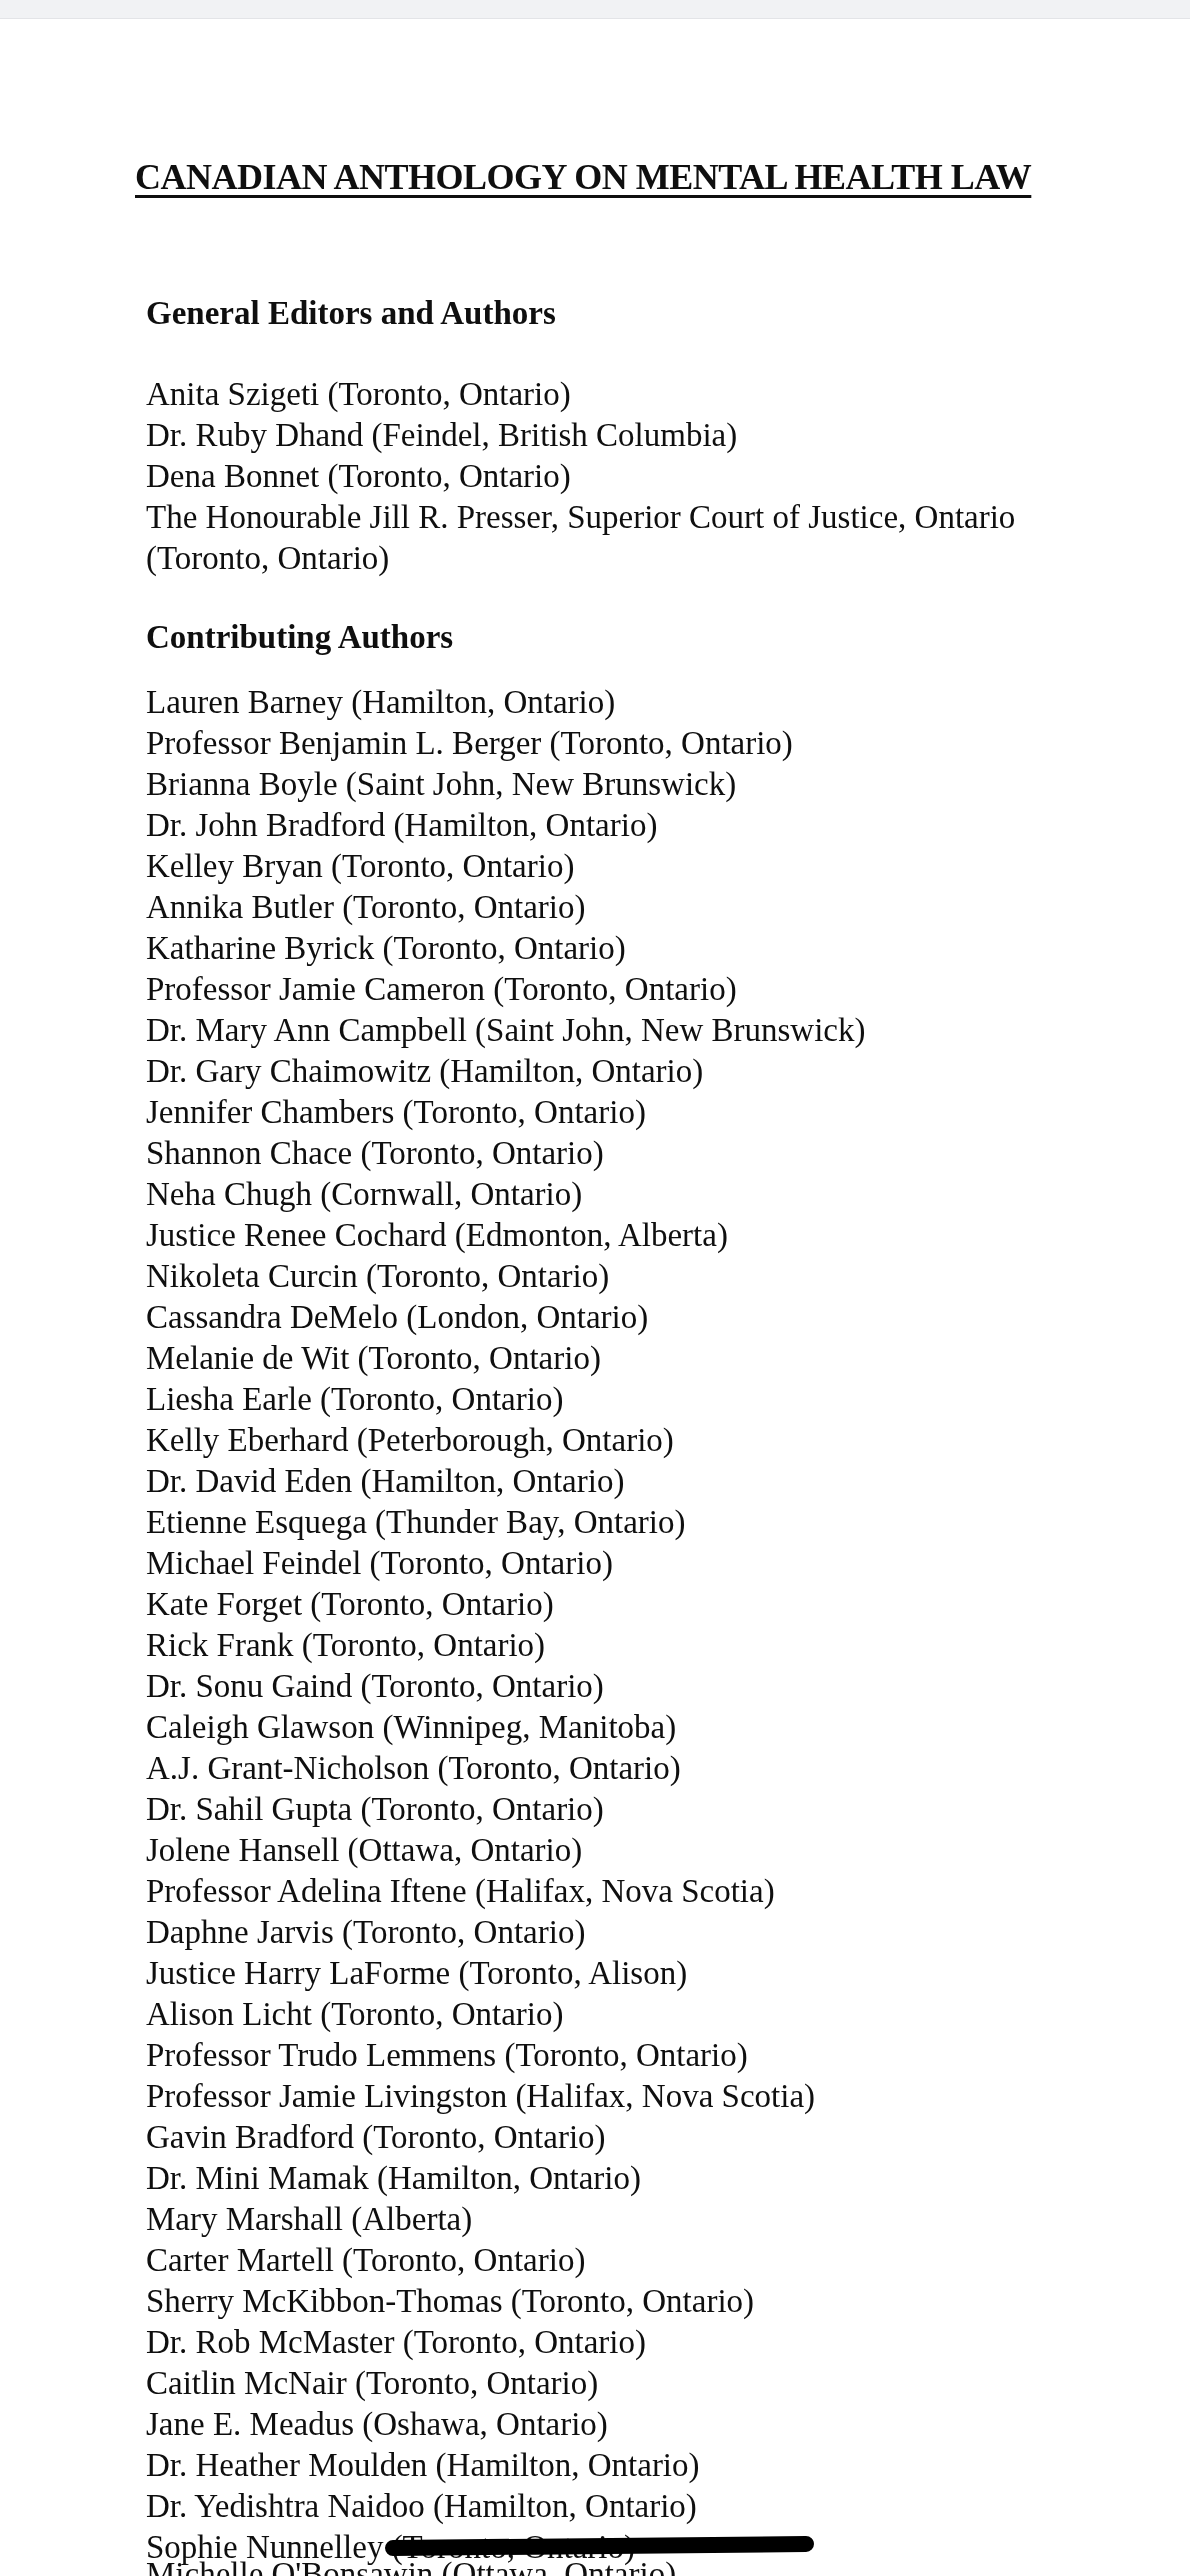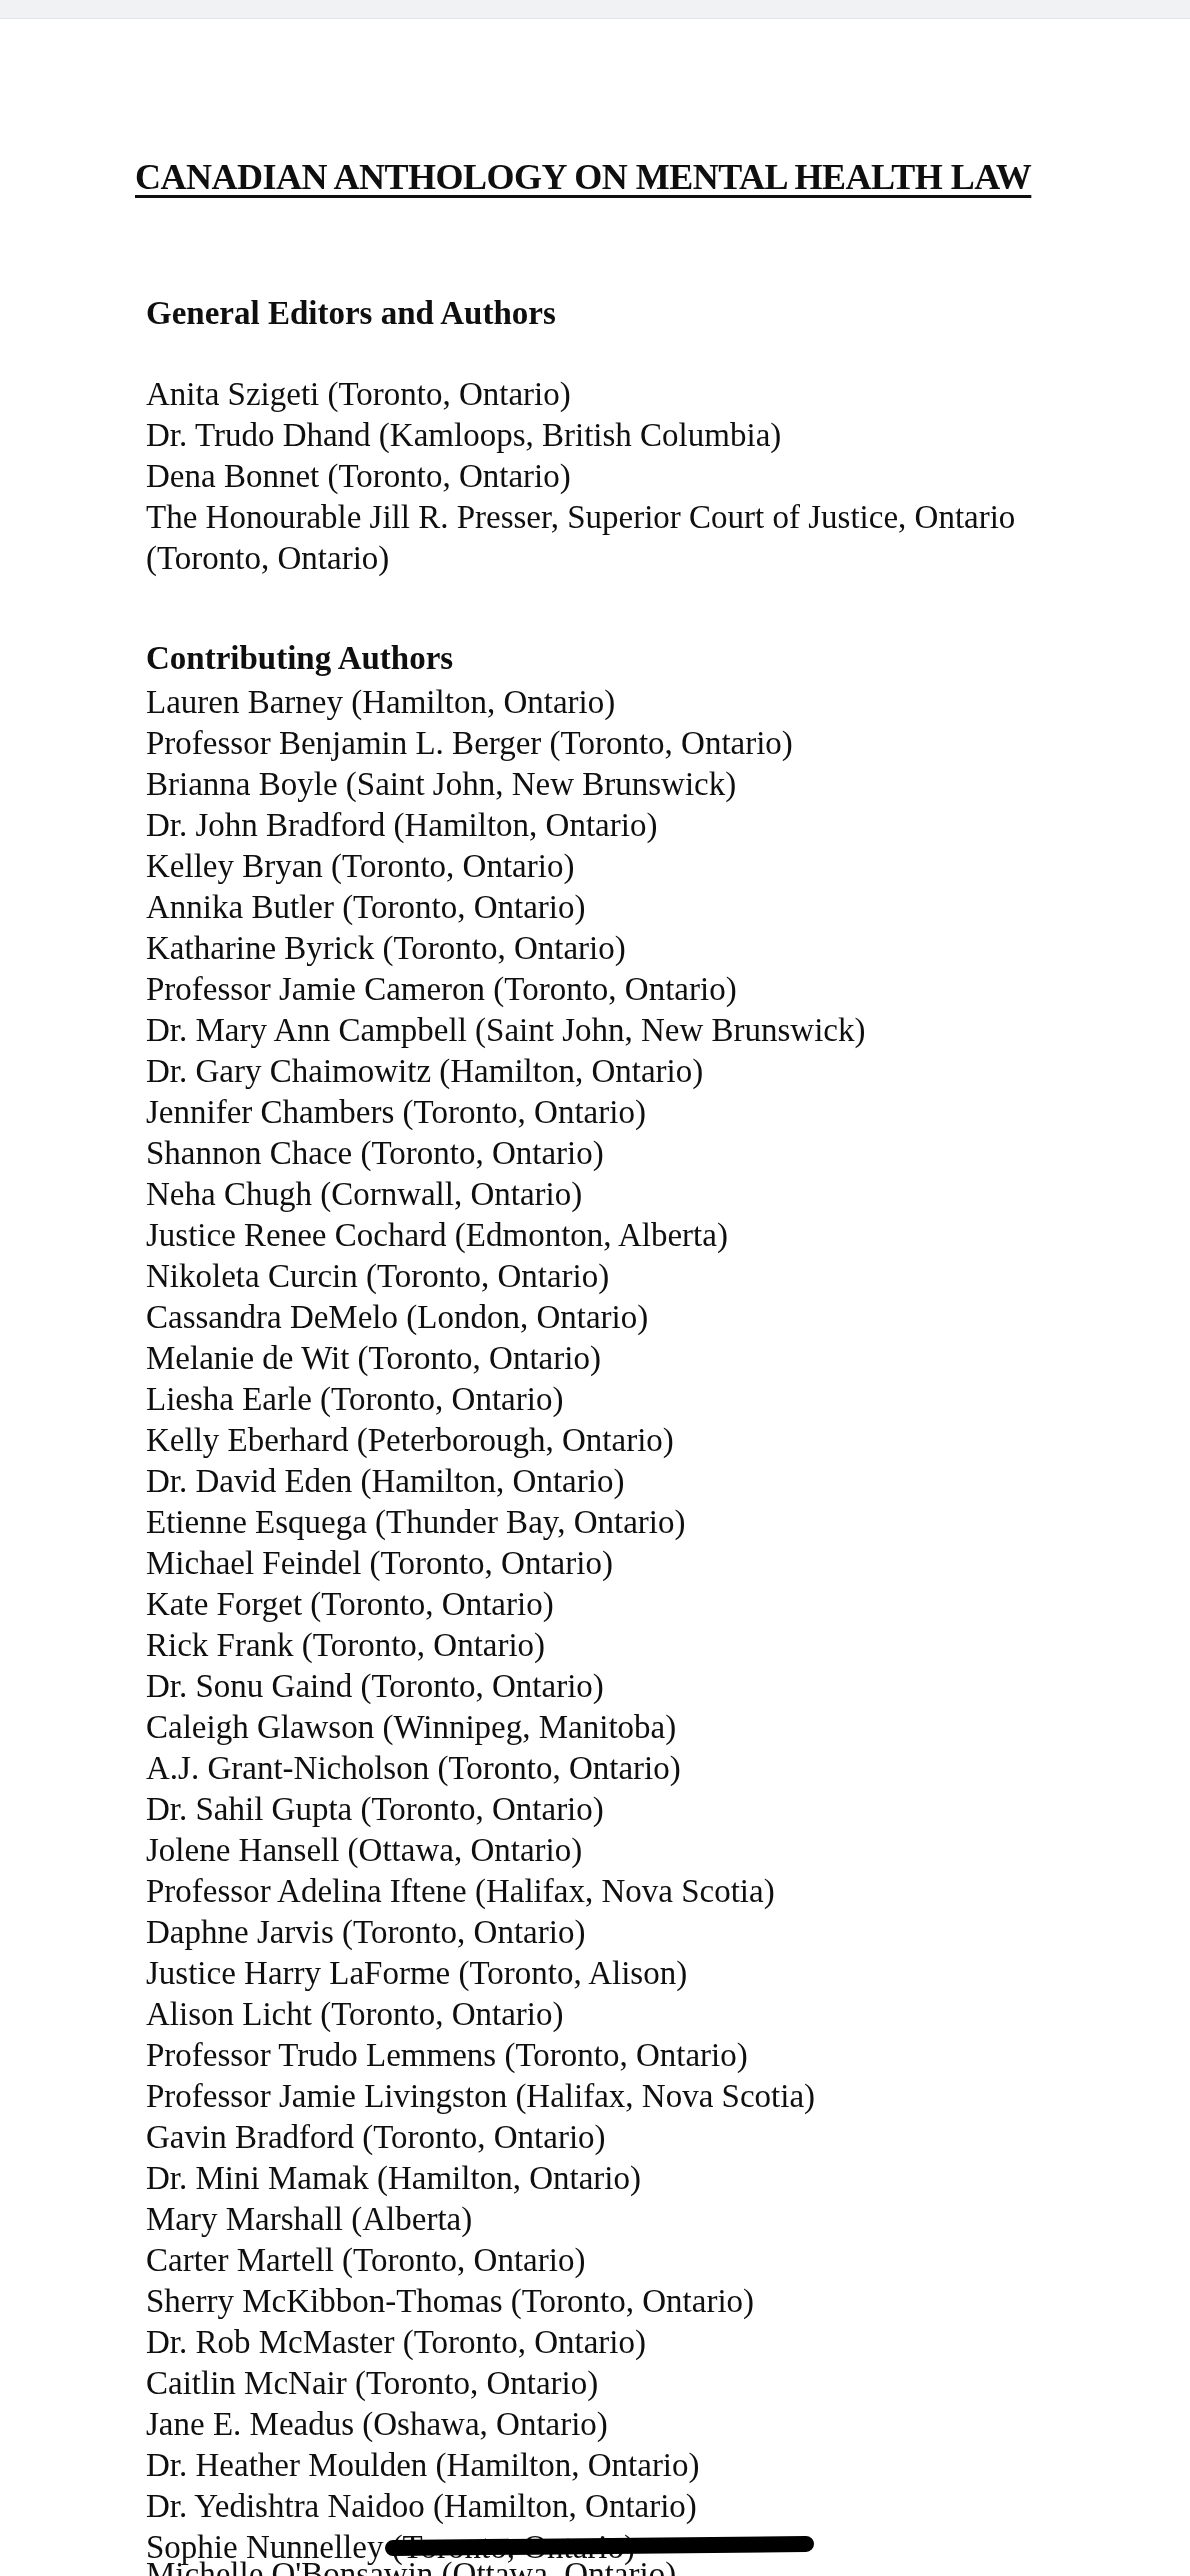--- a/index.html
+++ b/index.html
@@ -23,21 +23,21 @@
     text-decoration:underline;
     text-decoration-thickness:2.9px;
     text-underline-offset:5.8px;
   }
   .section-heading{
     position:absolute;left:146px;
     font-size:33px;font-weight:bold;line-height:41px;
     white-space:nowrap;
   }
   #heading-editors{top:293px;}
-  #heading-contributors{top:617px;margin-top:21px;}
+  #heading-contributors{top:617px;}
   .lines-block{
     position:absolute;left:146px;
     font-size:33px;line-height:41px;
     white-space:nowrap;
   }
   #editors-list{top:374px;font-family:Liberation Serif, serif;}
   #contributors-list{top:682px;}
   #partial-line{top:2554px;}
   .line{height:41px;}
   .redaction-bar{
@@ -53,21 +53,21 @@
 <div id="screen">
 
   <div class="statusbar"></div>
 
   <div class="doc-title">CANADIAN ANTHOLOGY ON MENTAL HEALTH LAW</div>
 
   <div class="section-heading" id="heading-editors">General Editors and Authors</div>
 
   <div class="lines-block" id="editors-list">
       <div class="line">Anita Szigeti (Toronto, Ontario)</div>
-      <div class="line">Dr. Trudo Dhand (Kamloops, British Columbia)</div>
+      <div class="line">Dr. Ruby Dhand (Feindel, British Columbia)</div>
       <div class="line">Dena Bonnet (Toronto, Ontario)</div>
       <div class="line">The Honourable Jill R. Presser, Superior Court of Justice, Ontario</div>
       <div class="line">(Toronto, Ontario)</div>
     </div>
 
   <div class="section-heading" id="heading-contributors">Contributing Authors</div>
 
   <div class="lines-block" id="contributors-list">
       <div class="line">Lauren Barney (Hamilton, Ontario)</div>
       <div class="line">Professor Benjamin L. Berger (Toronto, Ontario)</div>

